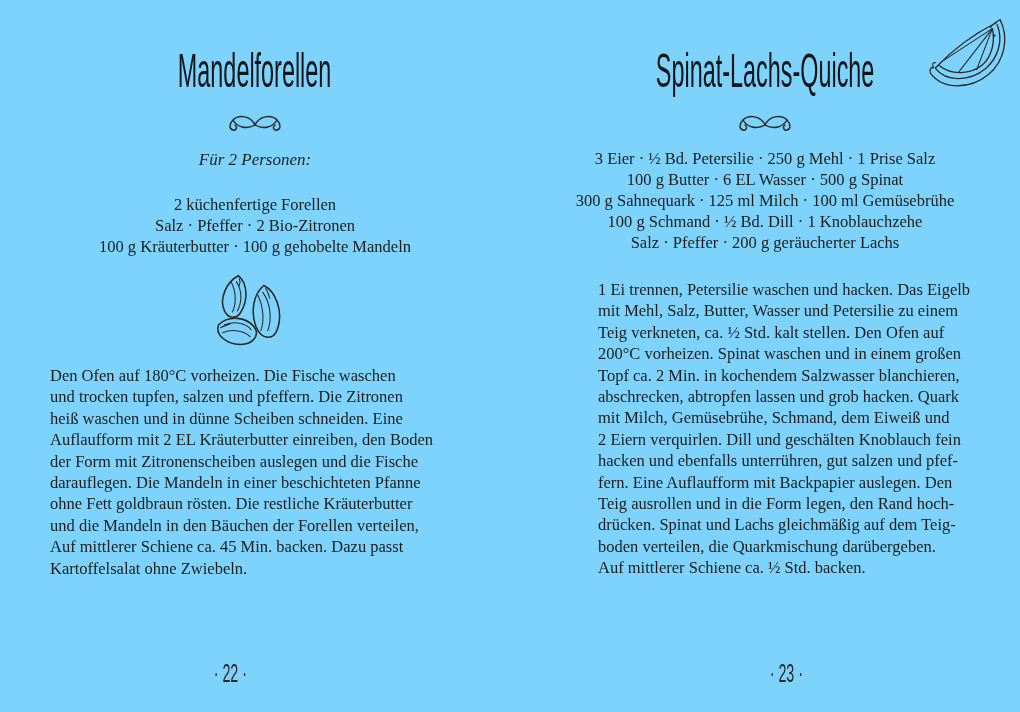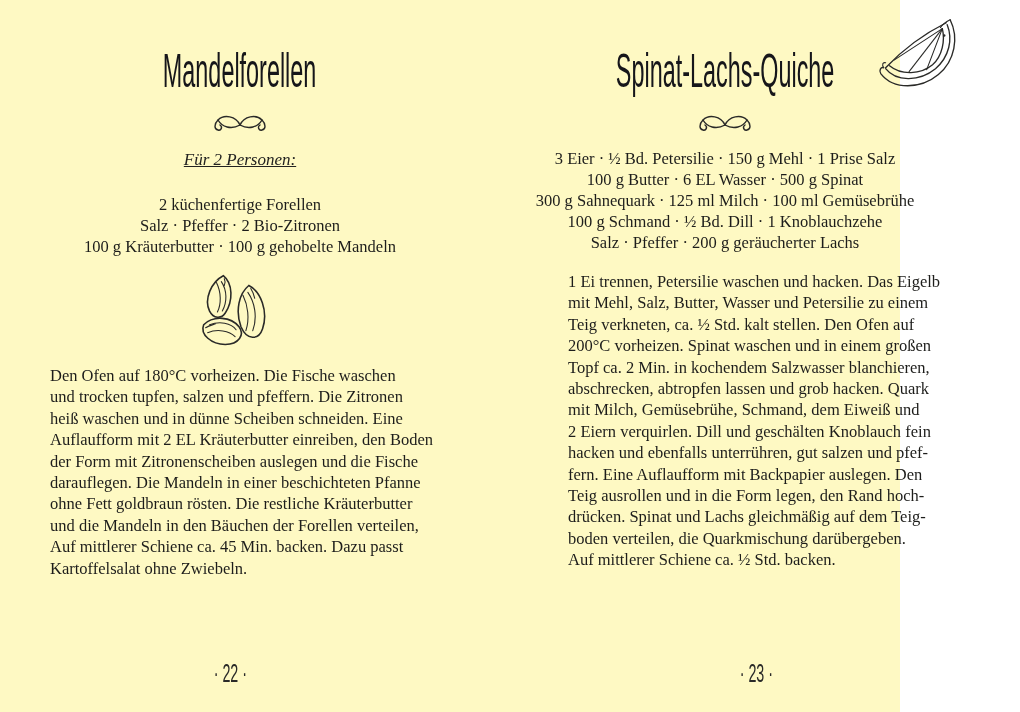--- a/index.html
+++ b/index.html
@@ -9,23 +9,23 @@
   }
   body {
     width: 1020px;
     height: 712px;
     overflow: hidden;
     font-family: "Liberation Serif", serif;
     color: #1d1d1b;
   }
   .spread {
     display: flex;
-    width: 900px;
+    width: 1020px;
     height: 712px;
-    background: #fef9c3;
+    background: #7dd3fc;
   }
   .page {
     position: relative;
     width: 510px;
     height: 712px;
   }
   
   .recipe-title {
     margin: 0;
     padding-top: 44px;
@@ -48,21 +48,20 @@
     text-align: center;
     margin-top: 16px;
     height: 26px;
   }
   .serving-note {
     margin: 12px 0 0;
     text-align: center;
     font-style: italic;
     font-size: 17px;
     color: #222220;
-    text-decoration: underline;
   }
   .ingredients {
     margin-top: 22px;
     text-align: center;
     font-size: 16.5px;
     line-height: 21px;
   }
   .ingredients .line { white-space: nowrap; }
   .illustration-almonds {
     text-align: center;
@@ -76,21 +75,21 @@
   }
   .body-text .line { white-space: nowrap; }
   .page-left .ingredients { margin-top: 24px; }
   .page-left .body-text {
     margin-top: 4px;
     margin-left: 50px;
     width: 430px;
   }
   .page-right .ingredients { margin-top: 10px; }
   .page-right .body-text {
-    margin-top: 18px;
+    margin-top: 26px;
     margin-left: 88px;
     width: 402px;
   }
   .page-number {
     position: absolute;
     bottom: 24px;
     height: 30px;
     width: 160px;
     text-align: center;
     color: #2a2a28;
@@ -202,21 +201,21 @@
     <div class="mustache">
       <svg width="68" height="26" viewBox="0 0 68 26" fill="none" stroke="#2a2a28" stroke-width="1.4" stroke-linecap="round">
         <path d="M34 13 C30 4 18 2 12 8 C8 12 8 17 12 18 C15 19 17 15 14 13"></path>
         <path d="M12 8 C16 15 25 18 34 13"></path>
         <path d="M34 13 C38 4 50 2 56 8 C60 12 60 17 56 18 C53 19 51 15 54 13"></path>
         <path d="M56 8 C52 15 43 18 34 13"></path>
       </svg>
     </div>
 
     <div class="ingredients">
-        <div class="line">3 Eier · ½ Bd. Petersilie · 150 g Mehl · 1 Prise Salz</div>
+        <div class="line">3 Eier · ½ Bd. Petersilie · 250 g Mehl · 1 Prise Salz</div>
         <div class="line">100 g Butter · 6 EL Wasser · 500 g Spinat</div>
         <div class="line">300 g Sahnequark · 125 ml Milch · 100 ml Gemüsebrühe</div>
         <div class="line">100 g Schmand · ½ Bd. Dill · 1 Knoblauchzehe</div>
         <div class="line">Salz · Pfeffer · 200 g geräucherter Lachs</div>
       </div>
 
     <div class="body-text">
         <div class="line">1 Ei trennen, Petersilie waschen und hacken. Das Eigelb</div>
         <div class="line">mit Mehl, Salz, Butter, Wasser und Petersilie zu einem</div>
         <div class="line">Teig verkneten, ca. ½ Std. kalt stellen. Den Ofen auf</div>

